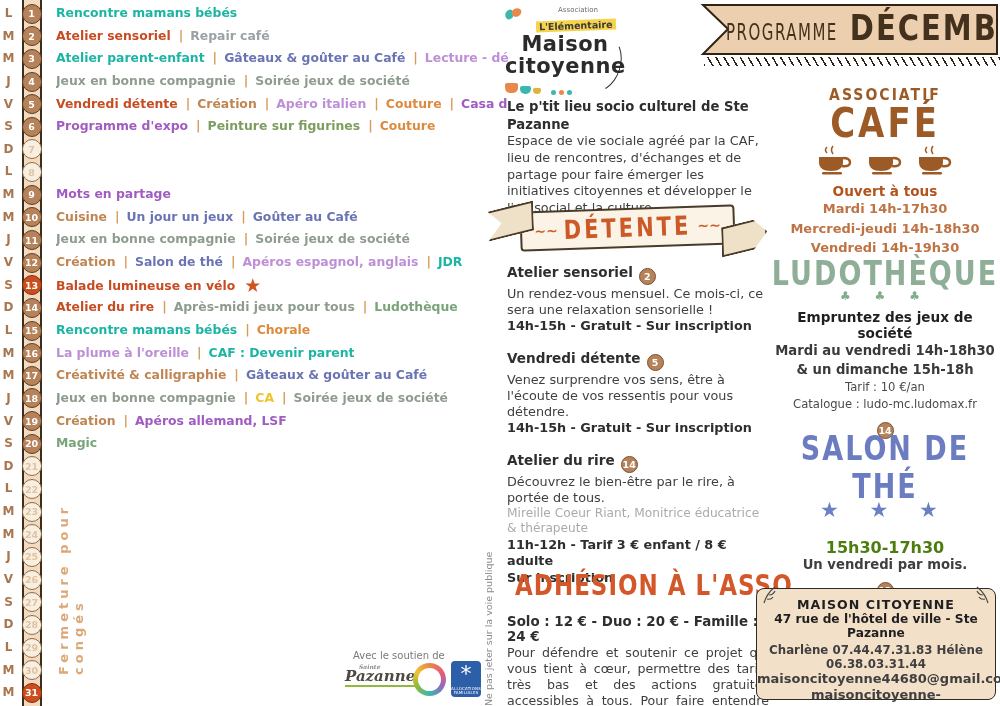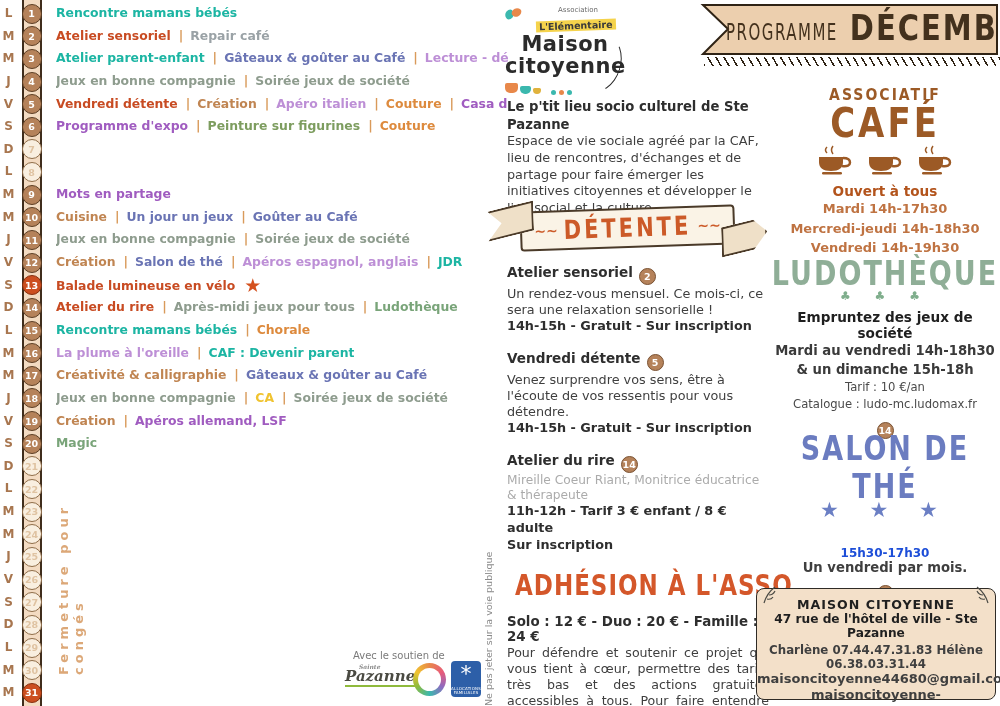--- a/index.html
+++ b/index.html
@@ -124,21 +124,21 @@
   .ludo-title { color:#8fae97; font-size:27px; font-weight:600; letter-spacing:2px;
                 display:inline-block; transform:scaleY(1.25); }
   .clubs { color:#7fae8c; font-size:12px; letter-spacing:10px; margin-top:0px; }
   .ludo-head { font-size:13.6px; font-weight:700; color:#1f1f1f; margin-top:6px; }
   .ludo-line { font-size:13.2px; font-weight:600; color:#3a3a3a; line-height:1.45; }
   .ludo-small { font-size:11.6px; color:#4a4a4a; line-height:1.4; }
 
   .salon-title { color:#6b7cc0; font-size:27px; font-weight:600; letter-spacing:2px;
                  display:inline-block; transform:scaleY(1.25); }
   .salon-stars { color:#6b7fc4; font-size:21px; letter-spacing:12px; margin-top:0; }
-  .salon-time { font-size:12px; font-weight:700; color:#1d4ed8; margin-top:24px; }
+  .salon-time { font-size:16px; font-weight:700; color:#4d7c0f; margin-top:16px; }
   .salon-line { font-size:13.2px; font-weight:600; }
   .salon-small { font-size:11.8px; color:#3a3a3a; margin-top:1px; }
 
   .contact { position:absolute; left:756px; top:588px; width:240px; height:112px;
              background:#f3e0c9; border:1.6px solid #2f2b26; border-radius:8px;
              text-align:center; padding-top:8px; }
   .contact-name { font-size:12.6px; font-weight:700; letter-spacing:1px; color:#1f1f1f; }
   .contact-addr { font-size:12.2px; font-weight:700; color:#1f1f1f; }
   .contact-phones { font-size:11.8px; font-weight:600; margin-top:3px; }
   .contact-mail, .contact-web { font-size:13px; font-weight:700; line-height:1.25; }
@@ -353,21 +353,21 @@
 
   <div class="banner-detente">
     <span class="squig">∼∼</span>
     <span class="detente-title" style="text-transform:uppercase;">Détente</span>
     <span class="squig">∼∼</span>
   </div>
 
   <div class="ditems">
       <div class="ditem"><span class="ditem-title">Atelier sensoriel<span class="badge">2</span></span><div class="ditem-desc">Un rendez-vous mensuel. Ce mois-ci, ce sera une relaxation sensorielle !</div><div class="ditem-info">14h-15h - Gratuit - Sur inscription</div></div>
       <div class="ditem"><span class="ditem-title">Vendredi détente<span class="badge">5</span></span><div class="ditem-desc">Venez surprendre vos sens, être à l'écoute de vos ressentis pour vous détendre.</div><div class="ditem-info">14h-15h - Gratuit - Sur inscription</div></div>
-      <div class="ditem"><span class="ditem-title">Atelier du rire<span class="badge">14</span></span><div class="ditem-by">Mireille Coeur Riant, Monitrice éducatrice &amp; thérapeute</div><div class="ditem-info">11h-12h - Tarif 3 € enfant / 8 € adulte</div><div class="ditem-info">Sur inscription</div></div>
+      <div class="ditem"><span class="ditem-title">Atelier du rire<span class="badge">14</span></span><div class="ditem-desc">Découvrez le bien-être par le rire, à portée de tous.</div><div class="ditem-by">Mireille Coeur Riant, Monitrice éducatrice &amp; thérapeute</div><div class="ditem-info">11h-12h - Tarif 3 € enfant / 8 € adulte</div><div class="ditem-info">Sur inscription</div></div>
     </div>
 
   <div class="adhesion">
     <div class="adh-head">
       <svg width="46" height="46" viewBox="0 0 46 46">
         <g fill="#d4572a">
           <rect x="0" y="0" width="14" height="14"></rect>
             <rect x="32" y="0" width="14" height="14"></rect>
             <rect x="0" y="32" width="14" height="14"></rect>
           <rect x="4" y="4" width="6" height="6" fill="#fff"></rect>

